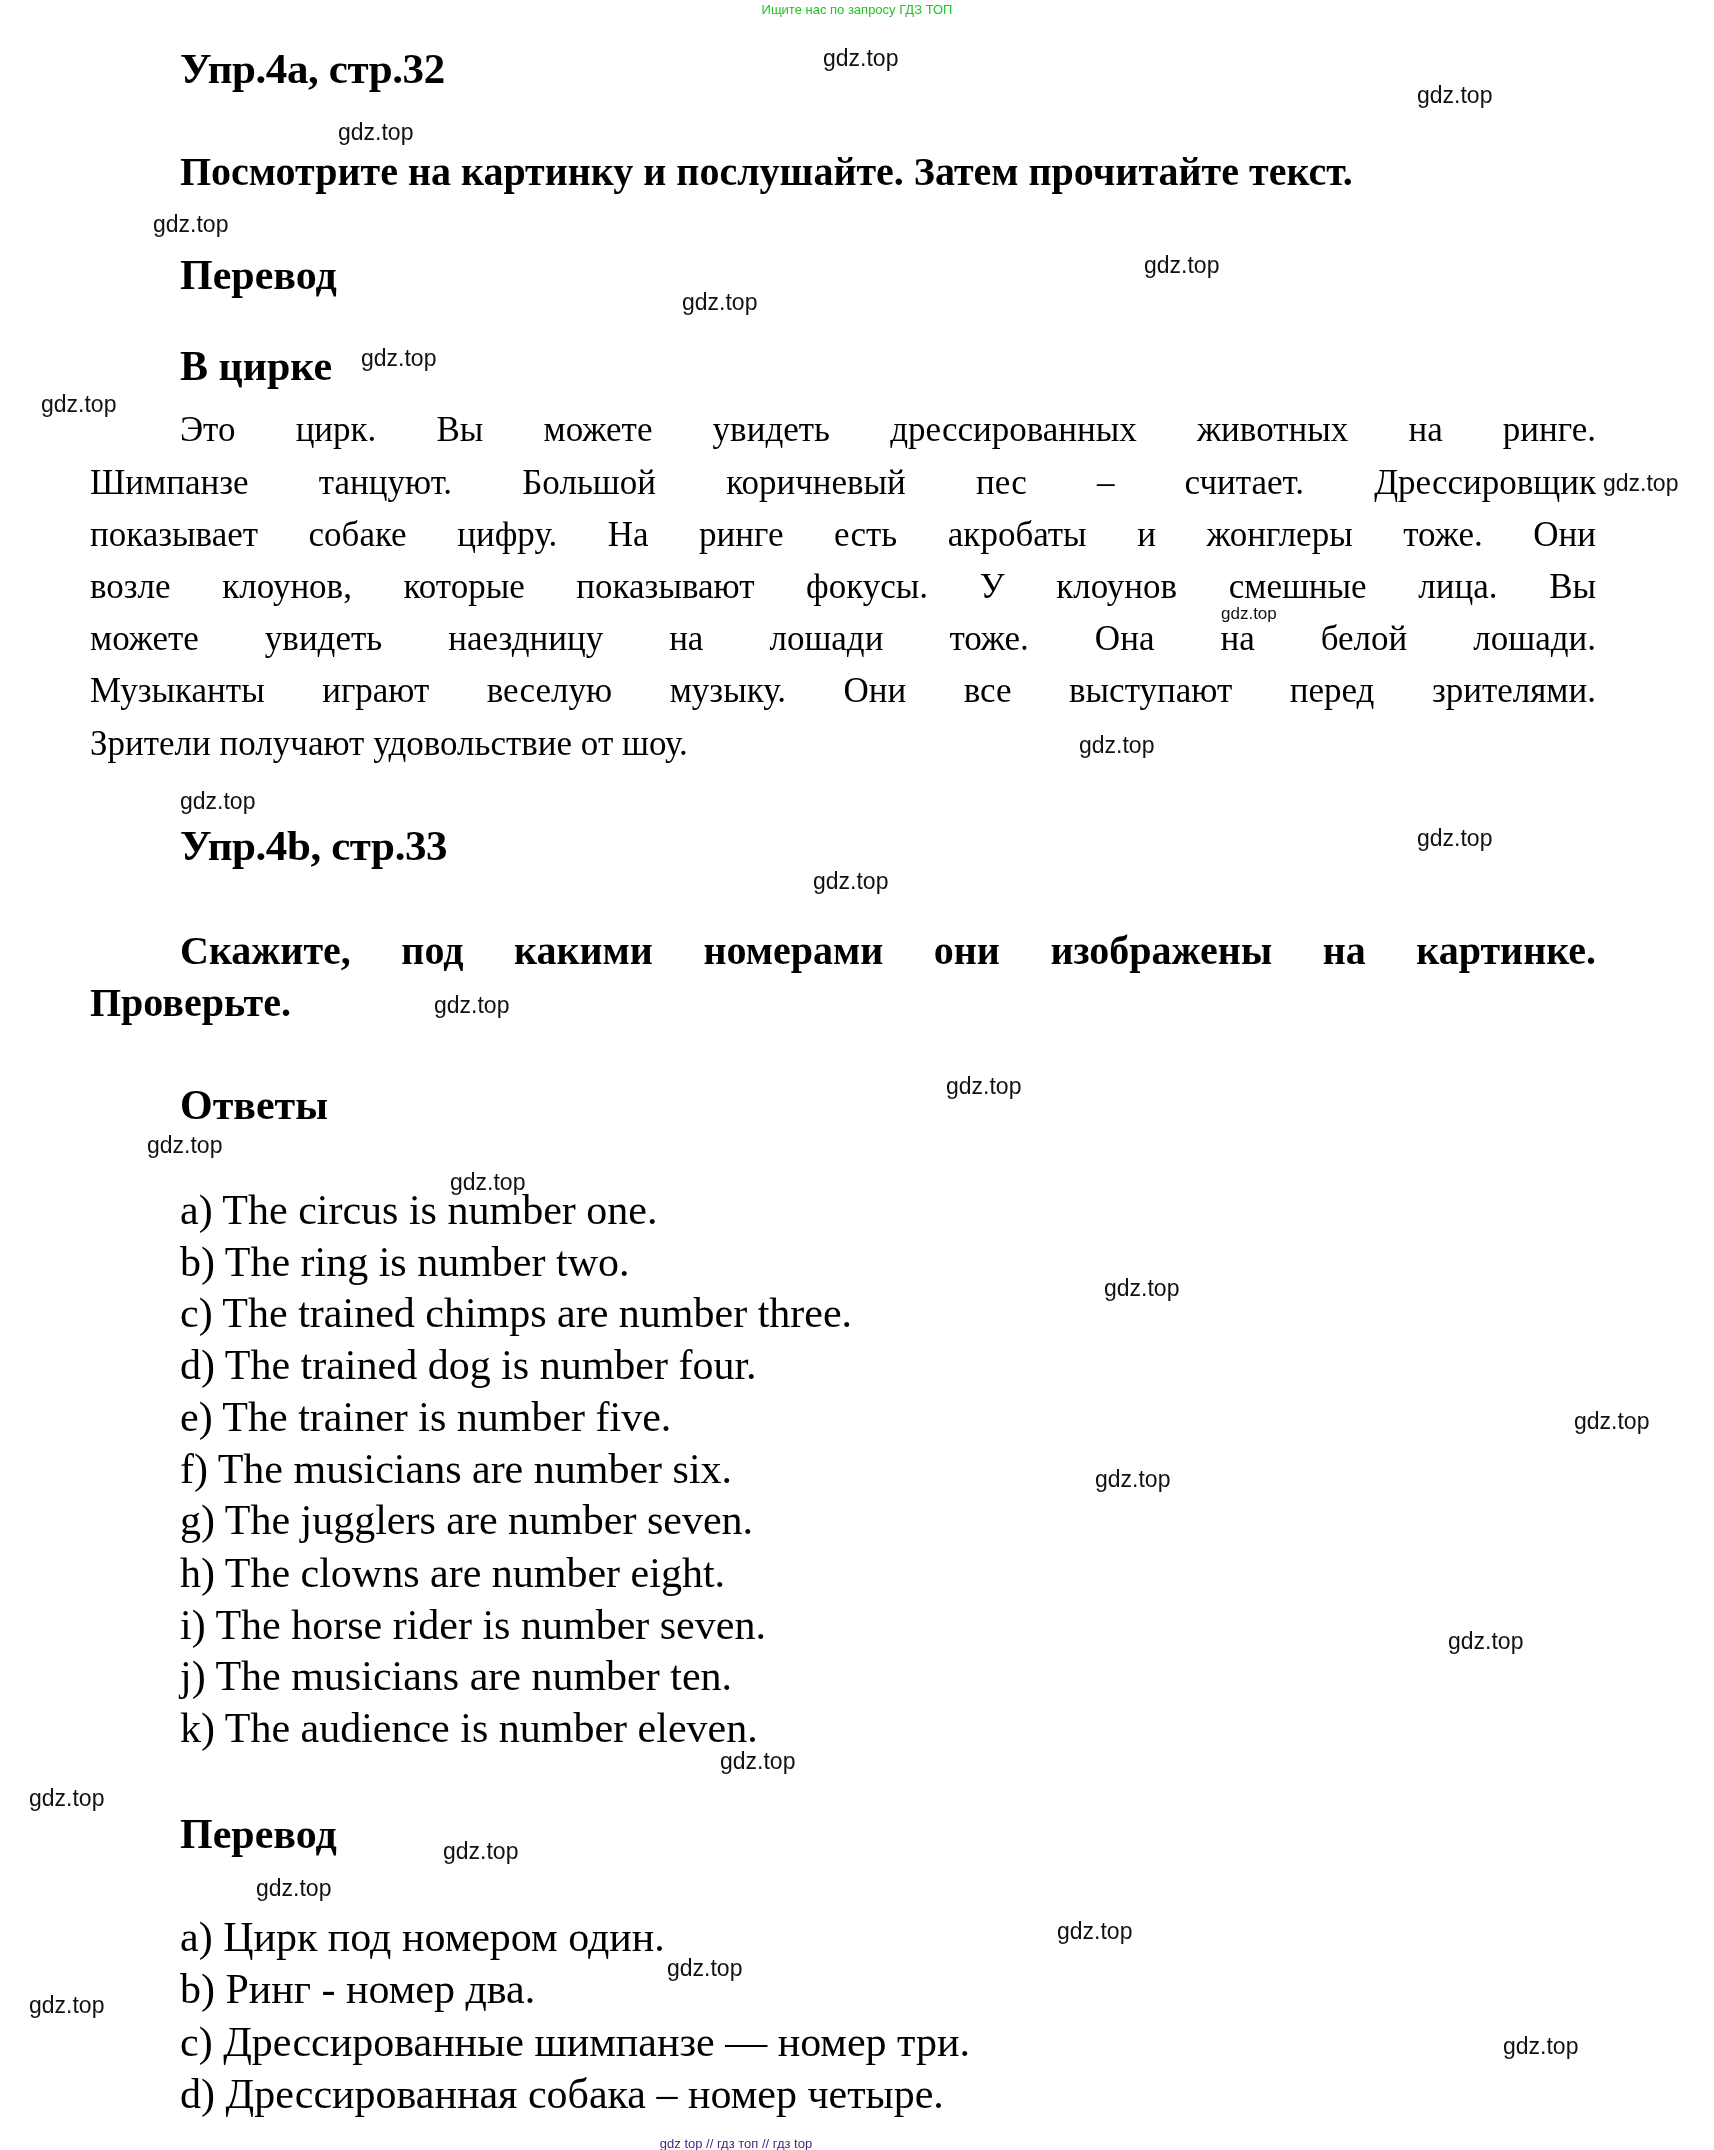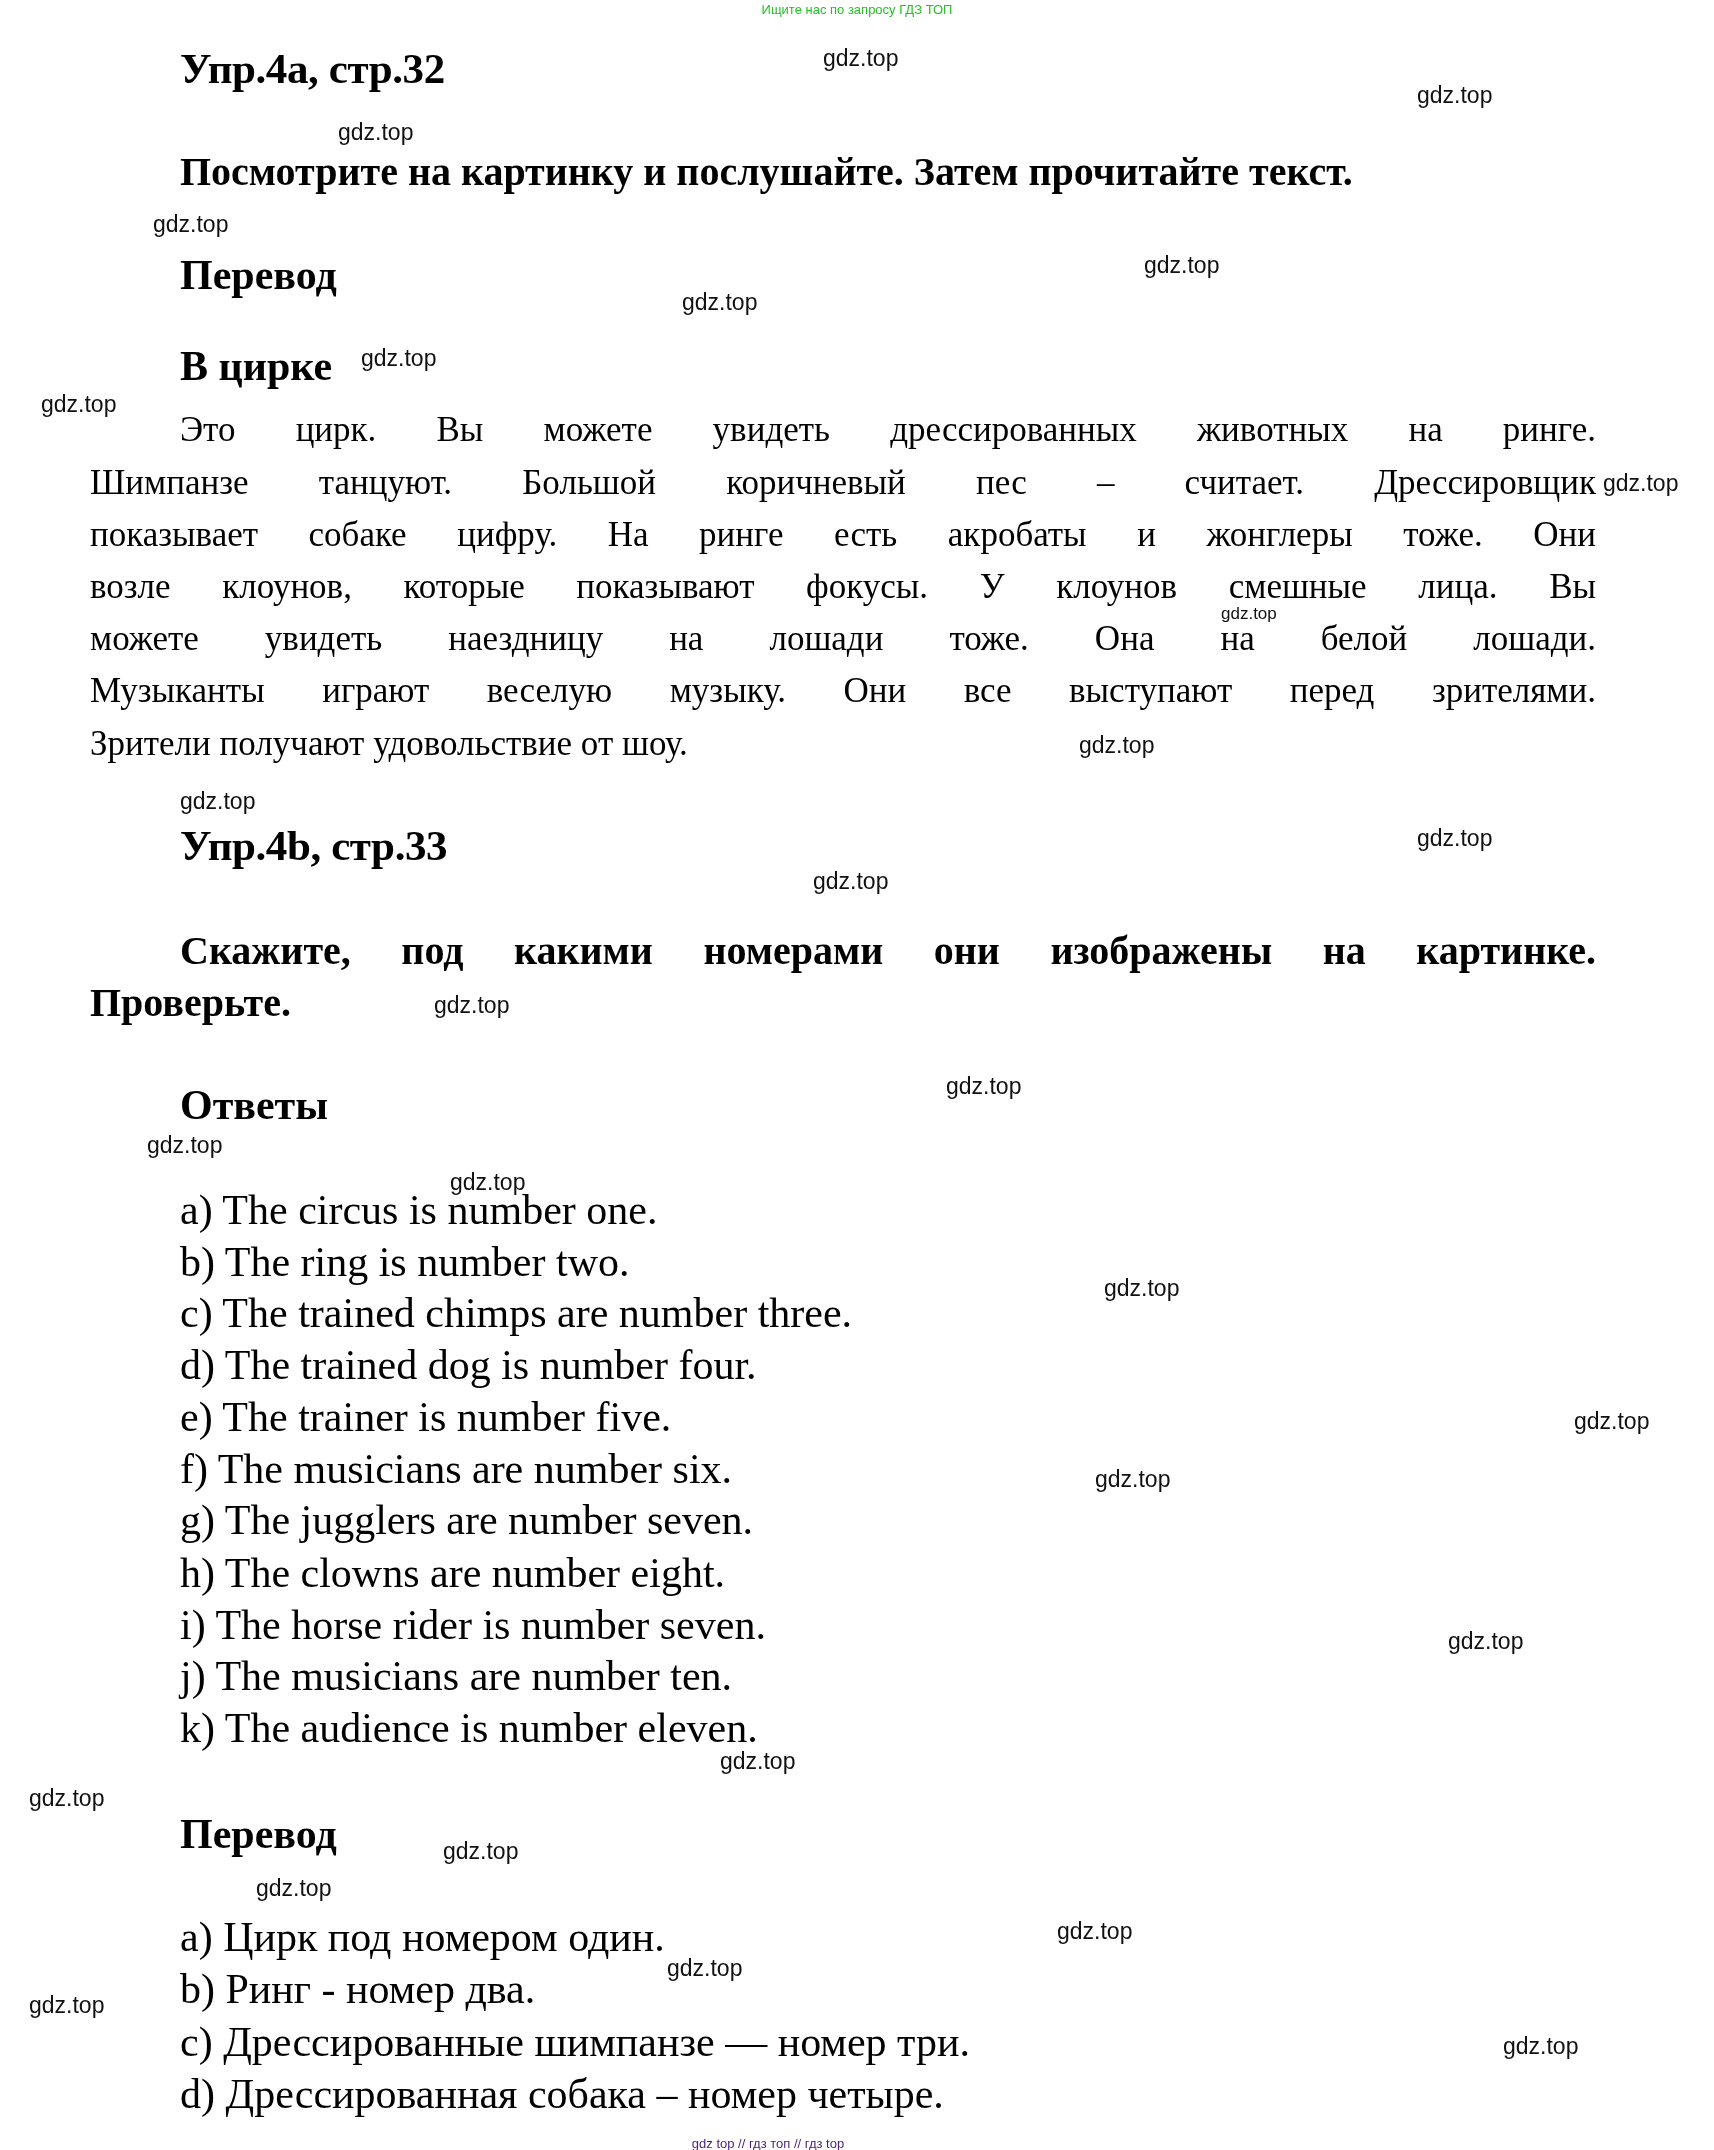--- a/index.html
+++ b/index.html
@@ -9,21 +9,21 @@
   .bold { font-weight: bold; }
   .h-title { font-size: 43px; letter-spacing: -0.4px; }
   .h-instr { font-size: 40px; }
   .h-sub { font-size: 42px; }
   .body-line { font-size: 35px; left: 90px; width: 1506px; }
   .justify { text-align: justify; text-align-last: justify; }
   .answer { font-size: 42px; left: 180px; }
   .wm { font-family: "Liberation Sans", "DejaVu Sans", sans-serif; font-size: 23px; color: #111; }
   .wm-small { font-size: 17px; }
   .banner { font-family: "Liberation Sans", "DejaVu Sans", sans-serif; font-size: 13px; color: #22c322; left: 0; width: 1714px; text-align: center; }
-  .footer { font-family: "Liberation Sans", "DejaVu Sans", sans-serif; font-size: 13px; color: #4b1f7a; left: 0; width: 1472px; text-align: center; margin-left: 32px; }
+  .footer { font-family: "Liberation Sans", "DejaVu Sans", sans-serif; font-size: 13px; color: #4b1f7a; left: 0; width: 1472px; text-align: center; }
 </style>
 </head>
 <body>
 
 <div class="abs banner" style="top:8.5px;">Ищите нас по запросу ГДЗ ТОП</div>
 
 <div class="abs serif bold h-title" style="left:180px; top:68px;">Упр.4a, стр.32</div>
 <div class="abs serif bold h-instr" style="left:180px; top:171px;">Посмотрите на картинку и послушайте. Затем прочитайте текст.</div>
 <div class="abs serif bold h-sub" style="left:180px; top:275px;">Перевод</div>
 <div class="abs serif bold h-sub" style="left:180px; top:366px;text-align:right;">В цирке</div>

